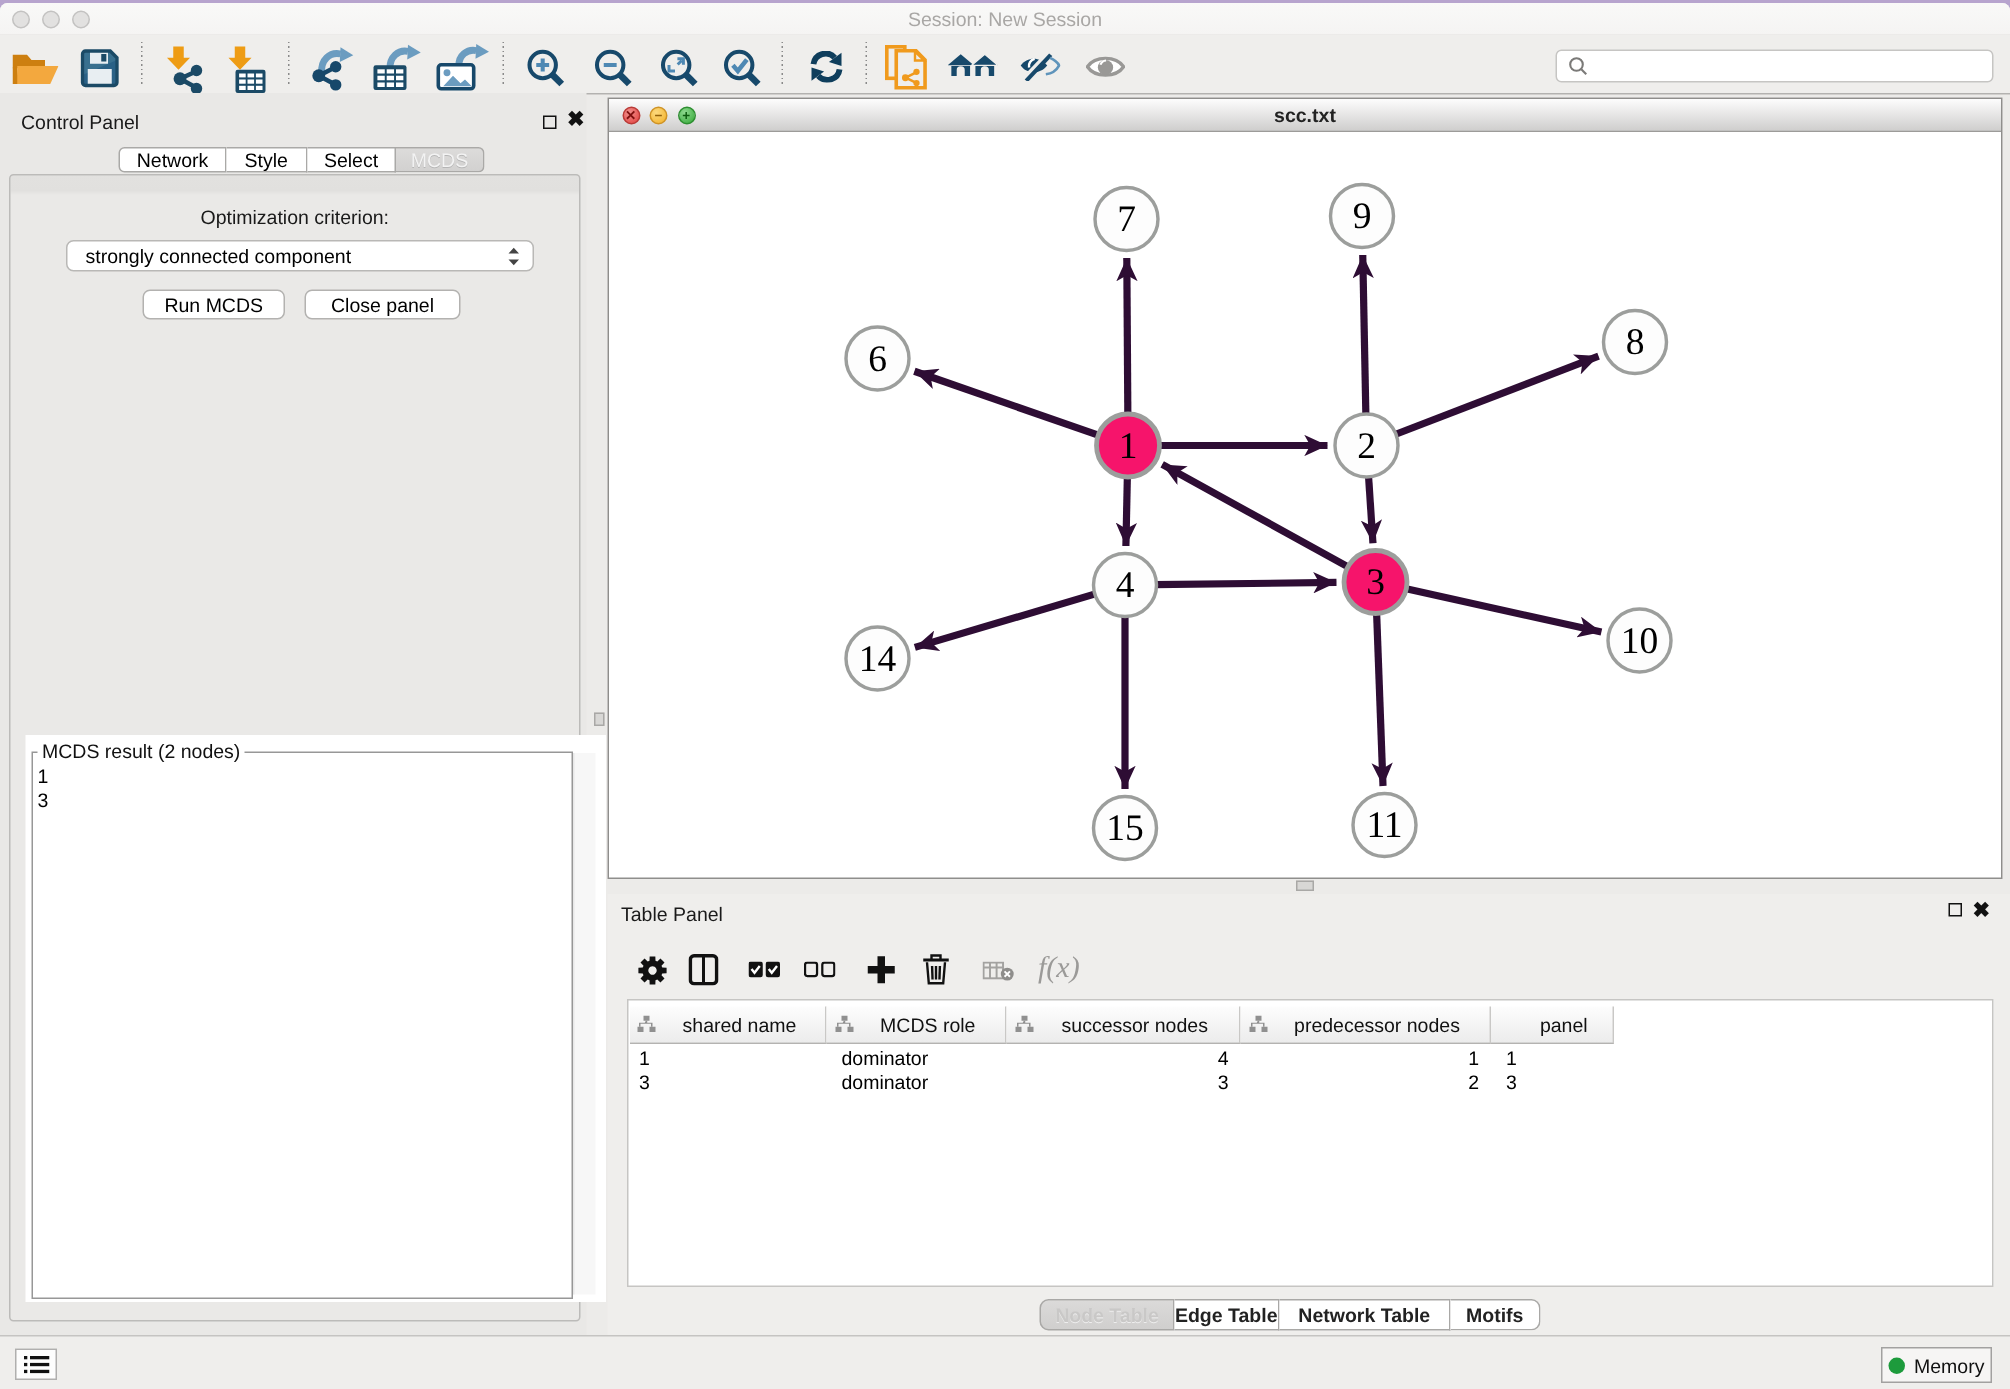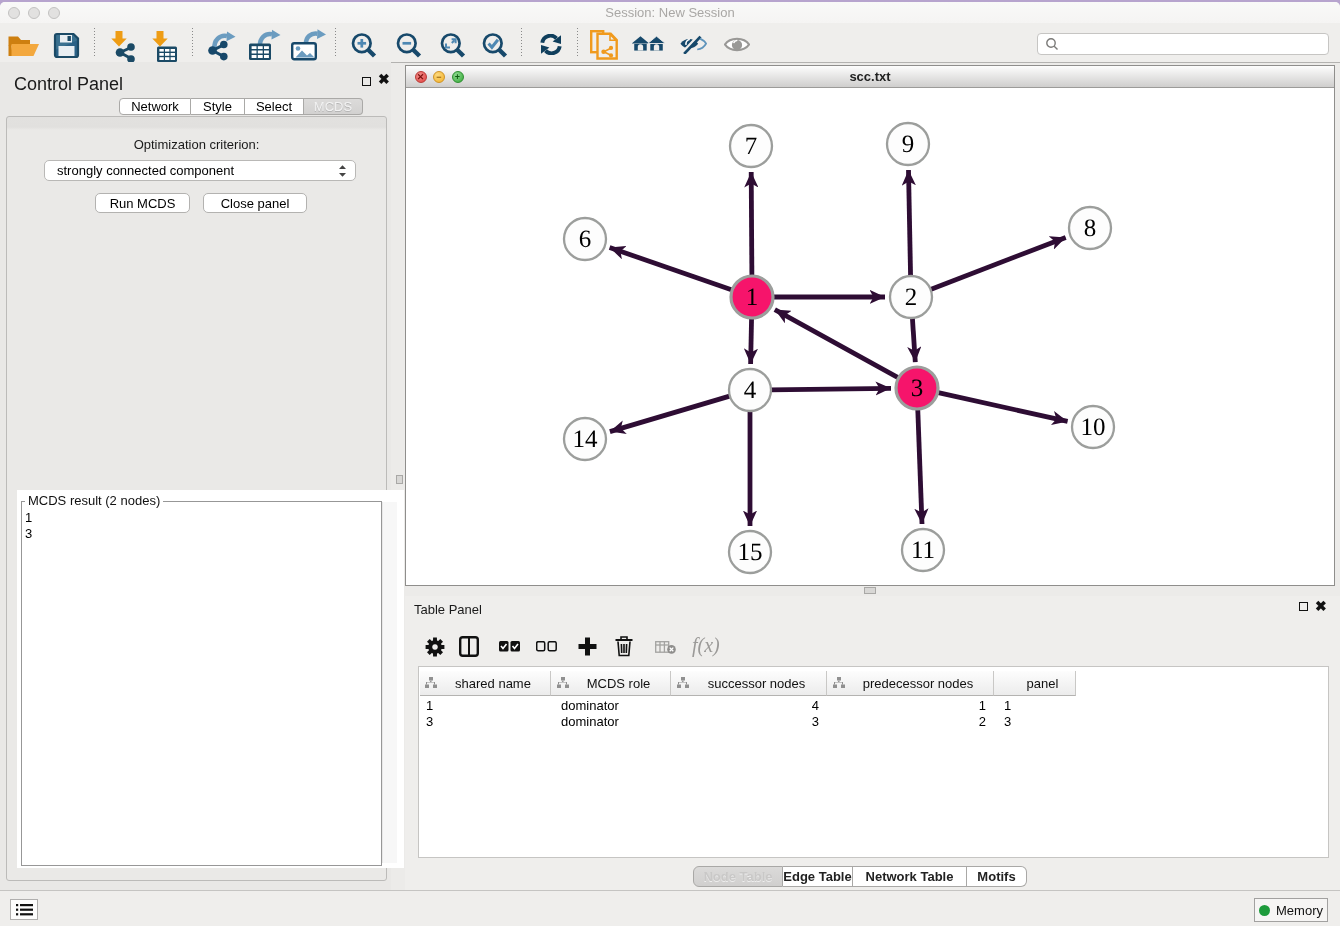--- a/index.html
+++ b/index.html
@@ -7,22 +7,22 @@
 .abs{position:absolute;}
 #win{position:absolute;left:0;top:2px;width:1340px;height:924px;background:#ecebe9;border-radius:5px 5px 0 0;}
 #titlebar{position:absolute;left:0;top:0;width:1340px;height:21px;background:linear-gradient(#f9f9f8,#f5f4f3);border-radius:5px 5px 0 0;border-bottom:1px solid #d0cfcd;}
 .tl{position:absolute;top:5px;width:12px;height:12px;border-radius:50%;background:#e2e1e0;border:1px solid #c3c2c1;box-sizing:border-box;}
 #wtitle{position:absolute;top:3px;left:0;width:1340px;text-align:center;font-size:13px;color:#a9a7a5;}
 #toolbar{position:absolute;left:0;top:21px;width:1340px;height:39px;background:#efeeec;border-bottom:1px solid #b3b2b0;}
 .tsep{position:absolute;top:5px;height:28px;width:1px;background-image:repeating-linear-gradient(#8a8a8a 0 1px,transparent 1px 3px);}
 #searchbox{position:absolute;left:1037px;top:10px;width:290px;height:20px;background:#fff;border:1px solid #c6c5c3;border-radius:4px;}
 
 #cpanel{position:absolute;left:0;top:60px;width:391px;height:828px;background:#e9e8e6;}
-#cp-title{position:absolute;left:14px;top:12px;font-size:18px;color:#1a1a1a;}
-.tabrow{position:absolute;display:flex;height:17px;margin-left:40px;}
+#cp-title{position:absolute;left:14px;top:12px;font-size:13px;color:#1a1a1a;}
+.tabrow{position:absolute;display:flex;height:17px;}
 .tab{box-sizing:border-box;border:1px solid #aaa9a7;border-left:none;background:#fff;font-size:13px;color:#000;text-align:center;line-height:16px;}
 .tab.first{border-left:1px solid #aaa9a7;border-radius:4px 0 0 4px;}
 .tab.last{border-radius:0 4px 4px 0;}
 .tab.sel{background:linear-gradient(#dcdbda,#d2d1d0);color:#f3f3f3;text-shadow:0 1px 0 #b5b5b5;}
 #cp-content{position:absolute;left:6px;top:54px;width:379px;height:763px;background:linear-gradient(180deg,#e2e1df 0px,#e1e0de 10px,#eae9e7 13px,#eae9e7 100%);border:1px solid #bcbbb9;border-radius:3px;}
 #mcds-box{position:absolute;left:10px;top:373px;width:367px;height:378px;background:#fff;padding-left:20px;}
 #mcds-border{position:absolute;left:4px;top:11px;width:359px;height:363px;border:1px solid #979797;}
 #mcds-title{position:absolute;left:8px;top:3px;background:#fff;padding:0 3px;font-size:13px;color:#111;}
 
 #netframe{position:absolute;left:405px;top:63px;width:930px;height:521px;background:#fff;border:1px solid #8f8e8c;box-sizing:border-box;}

